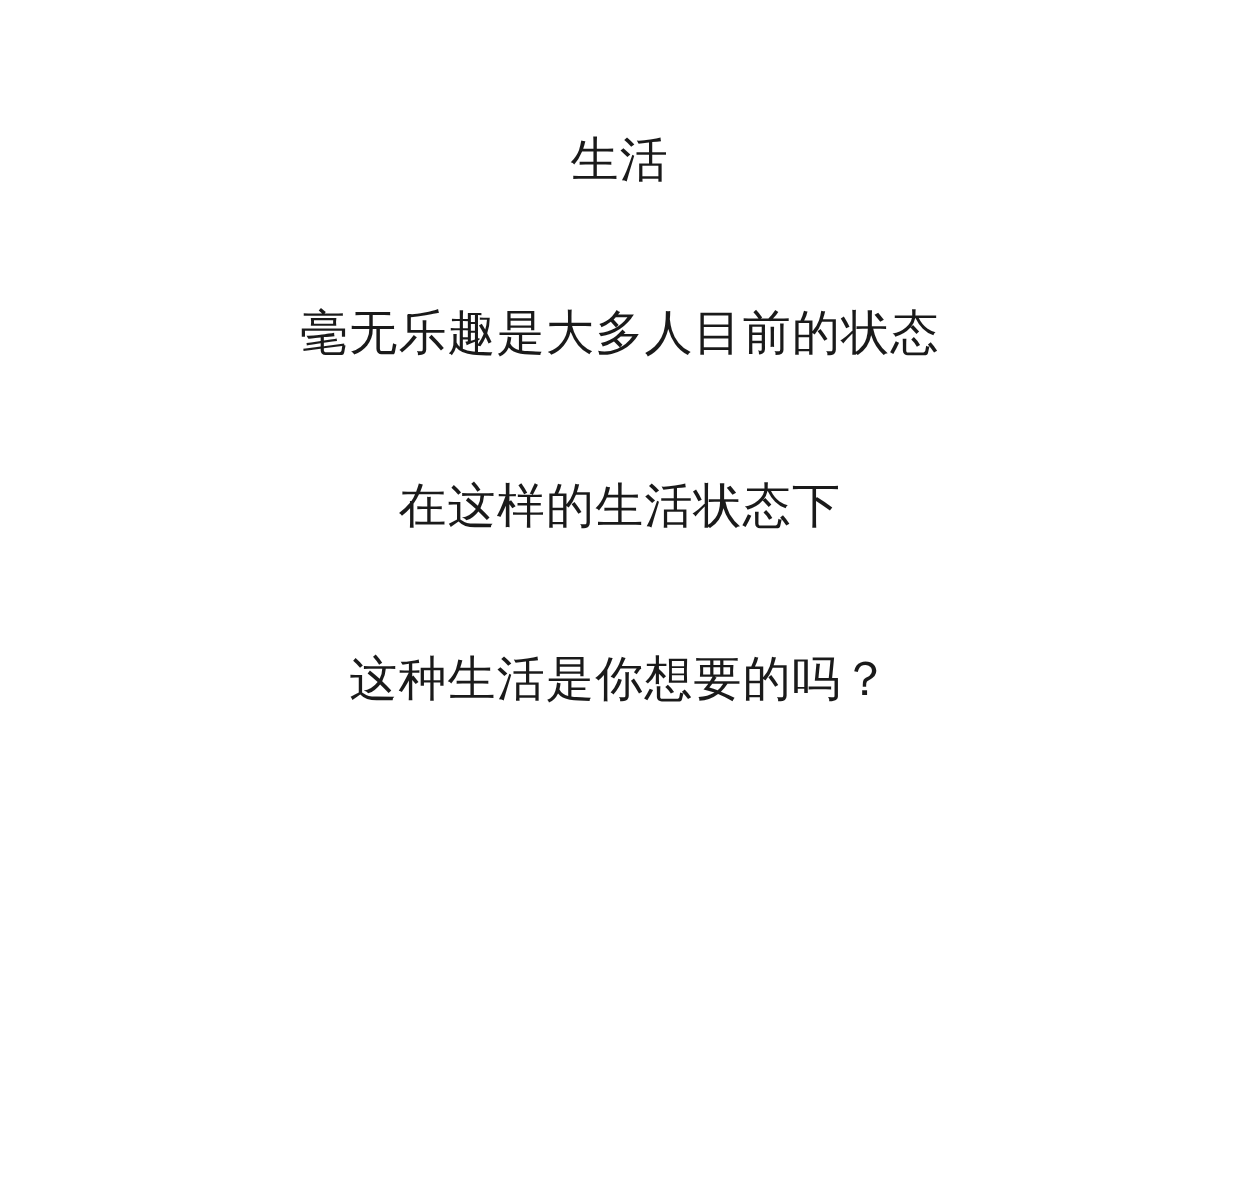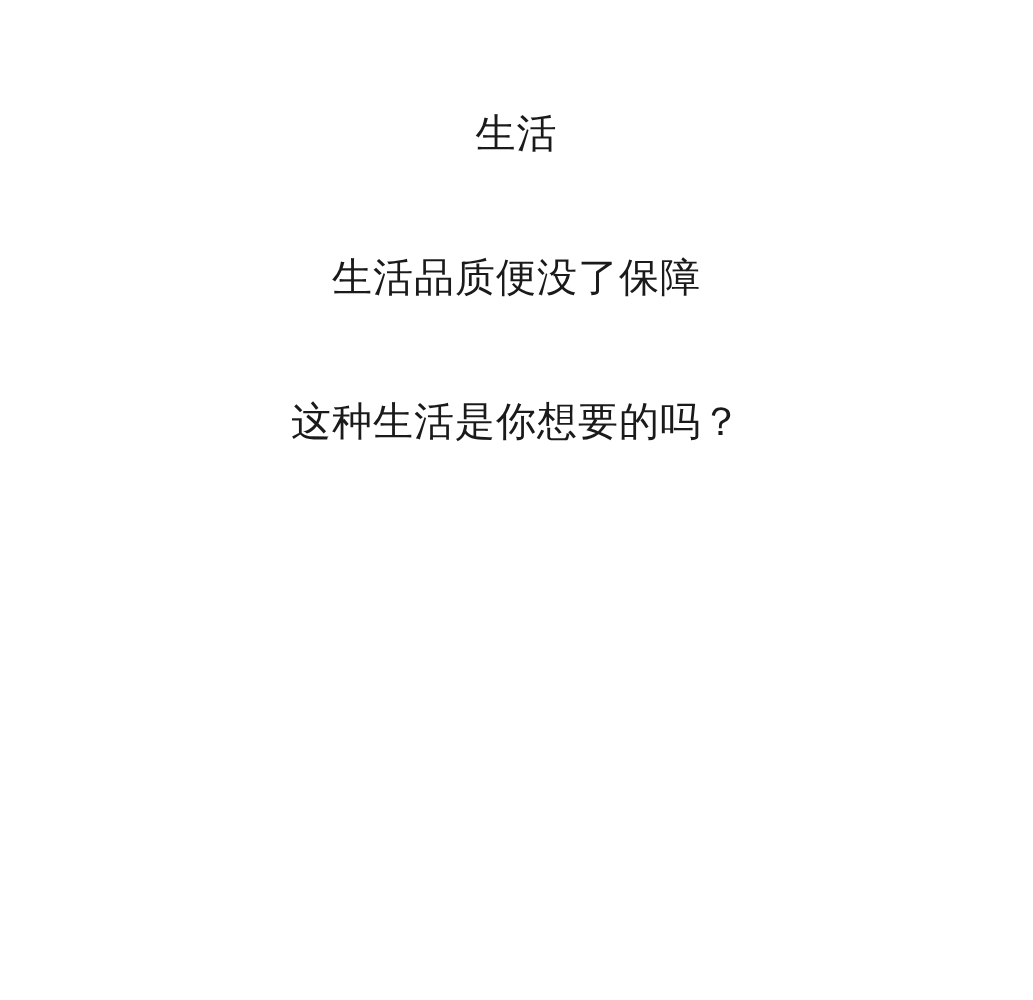--- a/index.html
+++ b/index.html
@@ -35,26 +35,26 @@
   .poem-line {
     display: block;
     width: 100%;
     text-align: center;
     font-size: 40px;
     line-height: 64px;
     letter-spacing: 1px;
     color: #1a1a1a;
     white-space: pre;
     font-weight: 400;
-    font-family: Liberation Serif, serif;
   }
 </style>
 </head>
 <body>
 
 <div class="page">
   <div class="poem">
     <p class="poem-line">生活</p>
-    <p class="poem-line">生活品质便没了保障</p>
+    <p class="poem-line">毫无乐趣是大多人目前的状态</p>
+    <p class="poem-line">在这样的生活状态下</p>
     <p class="poem-line">这种生活是你想要的吗？</p>
 
   </div>
 </div>
 
 </body></html>

